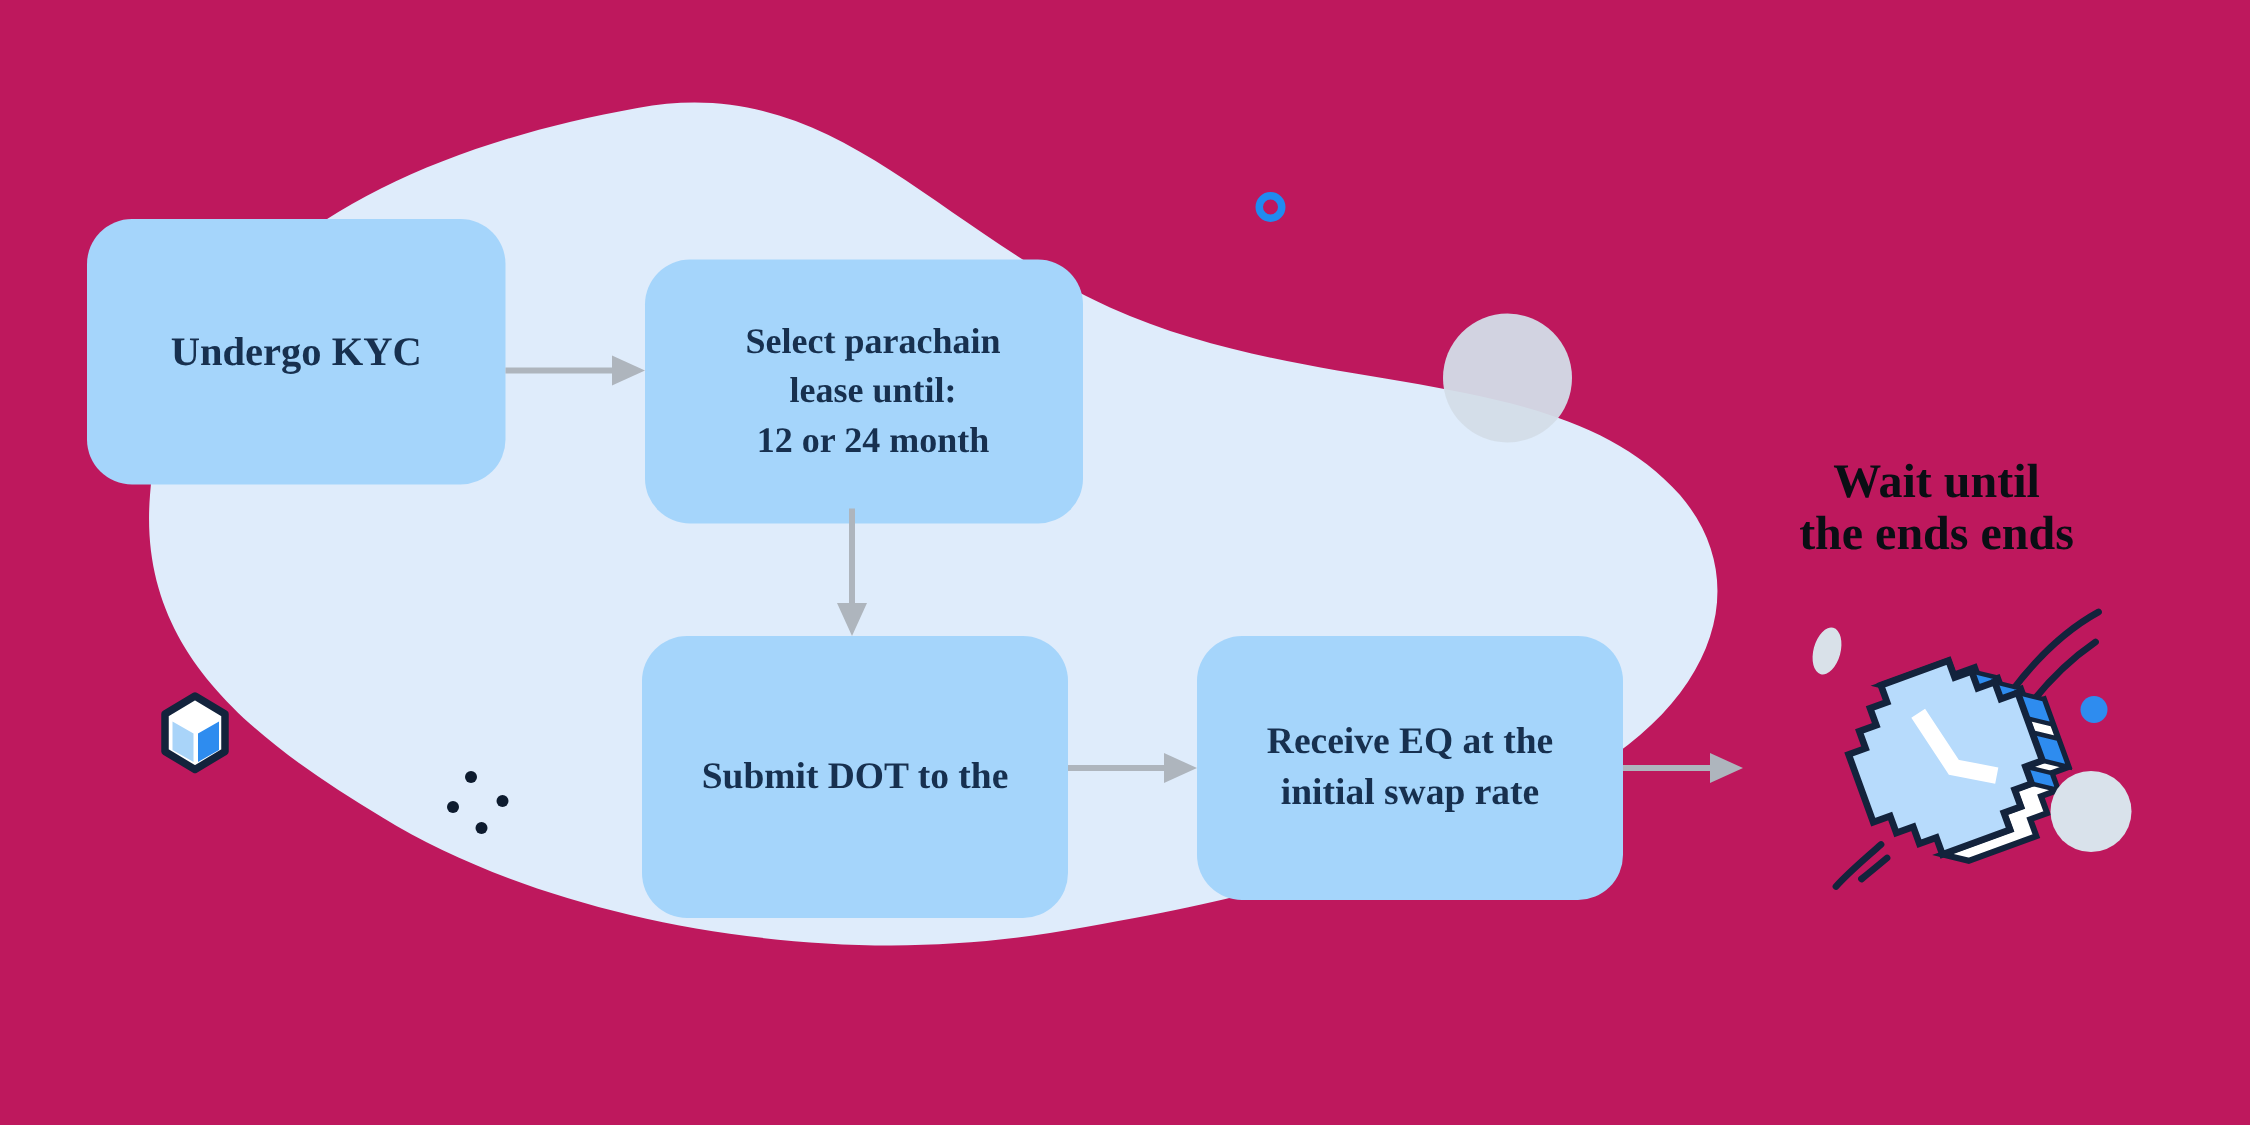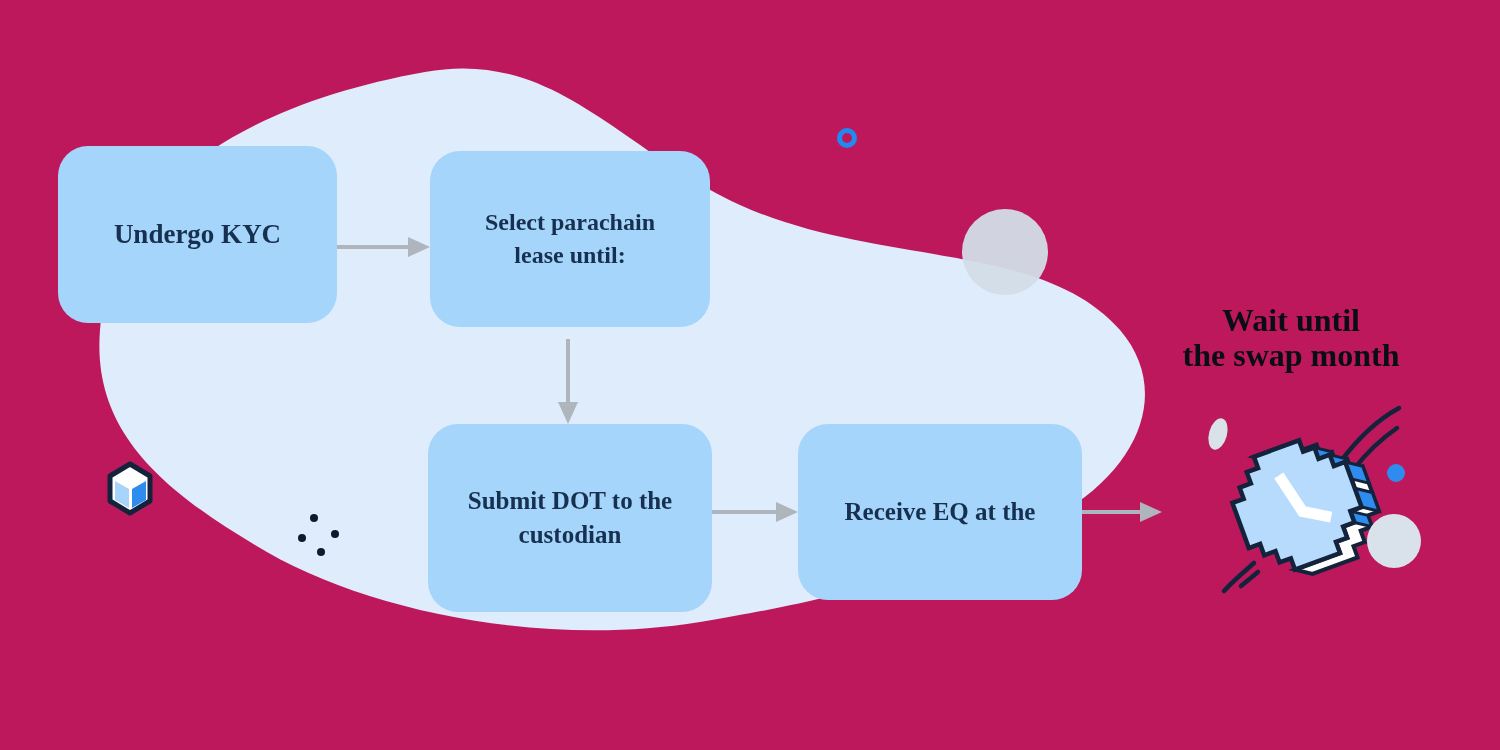--- a/index.html
+++ b/index.html
@@ -35,21 +35,21 @@
   .box{
     position:absolute;
     background:#A5D5FB;
     border-radius:30px;
     display:flex;flex-direction:column;
     align-items:center;justify-content:center;
     color:#17304F;font-weight:bold;text-align:center;
   }
   .box .line{white-space:nowrap;}
   .box-1{left:58px;top:146px;width:279px;height:177px;font-size:27px;}
-  .box-2{left:430px;top:151px;width:280px;height:176px;font-size:24px;line-height:33px;}
+  .box-2{left:430px;top:173px;width:280px;height:176px;font-size:24px;line-height:33px;padding-left:12px;}
   .box-3{left:428px;top:424px;width:284px;height:188px;font-size:25px;line-height:34px;}
   .box-4{left:798px;top:424px;width:284px;height:176px;font-size:25px;line-height:34px;}
 
   
   .arrow{position:absolute;}
   .arrow .shaft{position:absolute;background:#AEB5BD;}
   .arrow .head{position:absolute;width:0;height:0;}
   .arrow-h{height:20px;}
   .arrow-h .shaft{left:0;top:8px;height:4px;}
   .arrow-h .head{right:0;top:0;
@@ -110,29 +110,30 @@
     </g>
   </svg>
 
   <div class="box box-1">
     <div class="line">Undergo KYC</div>
   </div>
 
   <div class="box box-2">
     <div class="line">Select parachain</div>
     <div class="line">lease until:</div>
+    <div class="line">12 or 24 month</div>
   </div>
 
   <div class="box box-3">
     <div class="line">Submit DOT to the</div>
-    <div class="line">custodian</div>
   </div>
 
   <div class="box box-4">
     <div class="line">Receive EQ at the</div>
+    <div class="line">initial swap rate</div>
   </div>
 
   <div class="arrow arrow-h arrow-1">
     <div class="shaft"></div>
     <div class="head"></div>
   </div>
   <div class="arrow arrow-v arrow-2">
     <div class="shaft"></div>
     <div class="head"></div>
   </div>
@@ -140,21 +141,21 @@
     <div class="shaft"></div>
     <div class="head"></div>
   </div>
   <div class="arrow arrow-h arrow-4">
     <div class="shaft"></div>
     <div class="head"></div>
   </div>
 
   <div class="abs wait-label">
     <div>Wait until</div>
-    <div>the swap month</div>
+    <div>the ends ends</div>
   </div>
 
   <svg class="abs clock-wrap" width="250" height="220" viewBox="0 0 250 220">
 
     <ellipse cx="43" cy="39" rx="9" ry="16" transform="rotate(15 43 39)" fill="#D9E1E9"></ellipse>
 
     <g fill="none" stroke="#13233C" stroke-width="4.5" stroke-linecap="round">
       <path d="M166,66 C184,42 204,24 224,13"></path>
       <path d="M179,74 C193,56 206,44 222,33"></path>
     </g>

